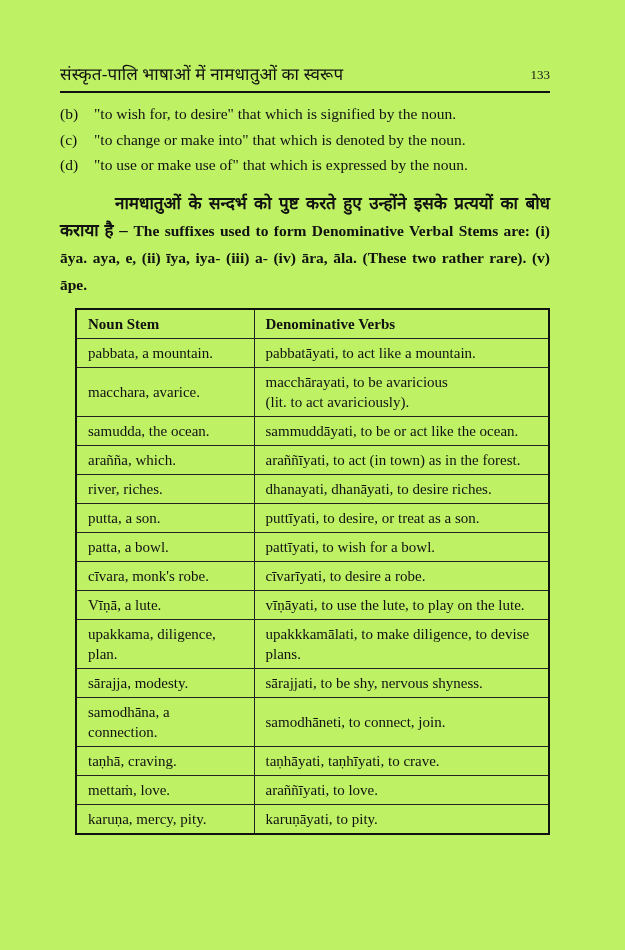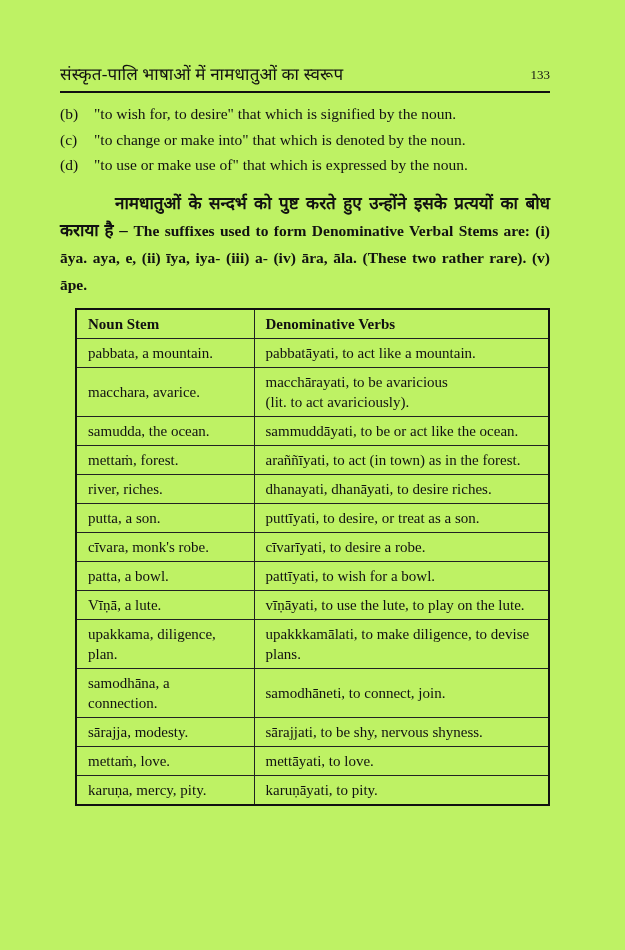--- a/index.html
+++ b/index.html
@@ -120,59 +120,63 @@
       <tr>
         <td class="noun-cell">macchara, avarice.</td>
         <td class="verb-cell">macchārayati, to be avaricious
 (lit. to act avariciously).</td>
       </tr>
       <tr>
         <td class="noun-cell">samudda, the ocean.</td>
         <td class="verb-cell">sammuddāyati, to be or act like the ocean.</td>
       </tr>
       <tr>
-        <td class="noun-cell">mettaṁ, forest.</td>
+        <td class="noun-cell">arañña, which.</td>
         <td class="verb-cell">araññīyati, to act (in town) as in the forest.</td>
       </tr>
       <tr>
         <td class="noun-cell">river, riches.</td>
         <td class="verb-cell">dhanayati, dhanāyati, to desire riches.</td>
       </tr>
       <tr>
         <td class="noun-cell">putta, a son.</td>
         <td class="verb-cell">puttīyati, to desire, or treat as a son.</td>
       </tr>
       <tr>
+        <td class="noun-cell">patta, a bowl.</td>
+        <td class="verb-cell">pattīyati, to wish for a bowl.</td>
+      </tr>
+      <tr>
         <td class="noun-cell">cīvara, monk's robe.</td>
         <td class="verb-cell">cīvarīyati, to desire a robe.</td>
-      </tr>
-      <tr>
-        <td class="noun-cell">patta, a bowl.</td>
-        <td class="verb-cell">pattīyati, to wish for a bowl.</td>
       </tr>
       <tr>
         <td class="noun-cell">Vīṇā, a lute.</td>
         <td class="verb-cell">vīṇāyati, to use the lute, to play on the lute.</td>
       </tr>
       <tr>
         <td class="noun-cell">upakkama, diligence, plan.</td>
         <td class="verb-cell">upakkkamālati, to make diligence, to devise
 plans.</td>
       </tr>
       <tr>
+        <td class="noun-cell">sārajja, modesty.</td>
+        <td class="verb-cell">sārajjati, to be shy, nervous shyness.</td>
+      </tr>
+      <tr>
         <td class="noun-cell">samodhāna, a connection.</td>
         <td class="verb-cell">samodhāneti, to connect, join.</td>
       </tr>
       <tr>
-        <td class="noun-cell">sārajja, modesty.</td>
-        <td class="verb-cell">sārajjati, to be shy, nervous shyness.</td>
+        <td class="noun-cell">taṇhā, craving.</td>
+        <td class="verb-cell">taṇhāyati, taṇhīyati, to crave.</td>
       </tr>
       <tr>
         <td class="noun-cell">mettaṁ, love.</td>
-        <td class="verb-cell">mettāyati, to love.</td>
+        <td class="verb-cell">araññīyati, to love.</td>
       </tr>
       <tr>
         <td class="noun-cell">karuṇa, mercy, pity.</td>
         <td class="verb-cell">karuṇāyati, to pity.</td>
       </tr>
     </tbody>
   </table>
 
 </div>
 

